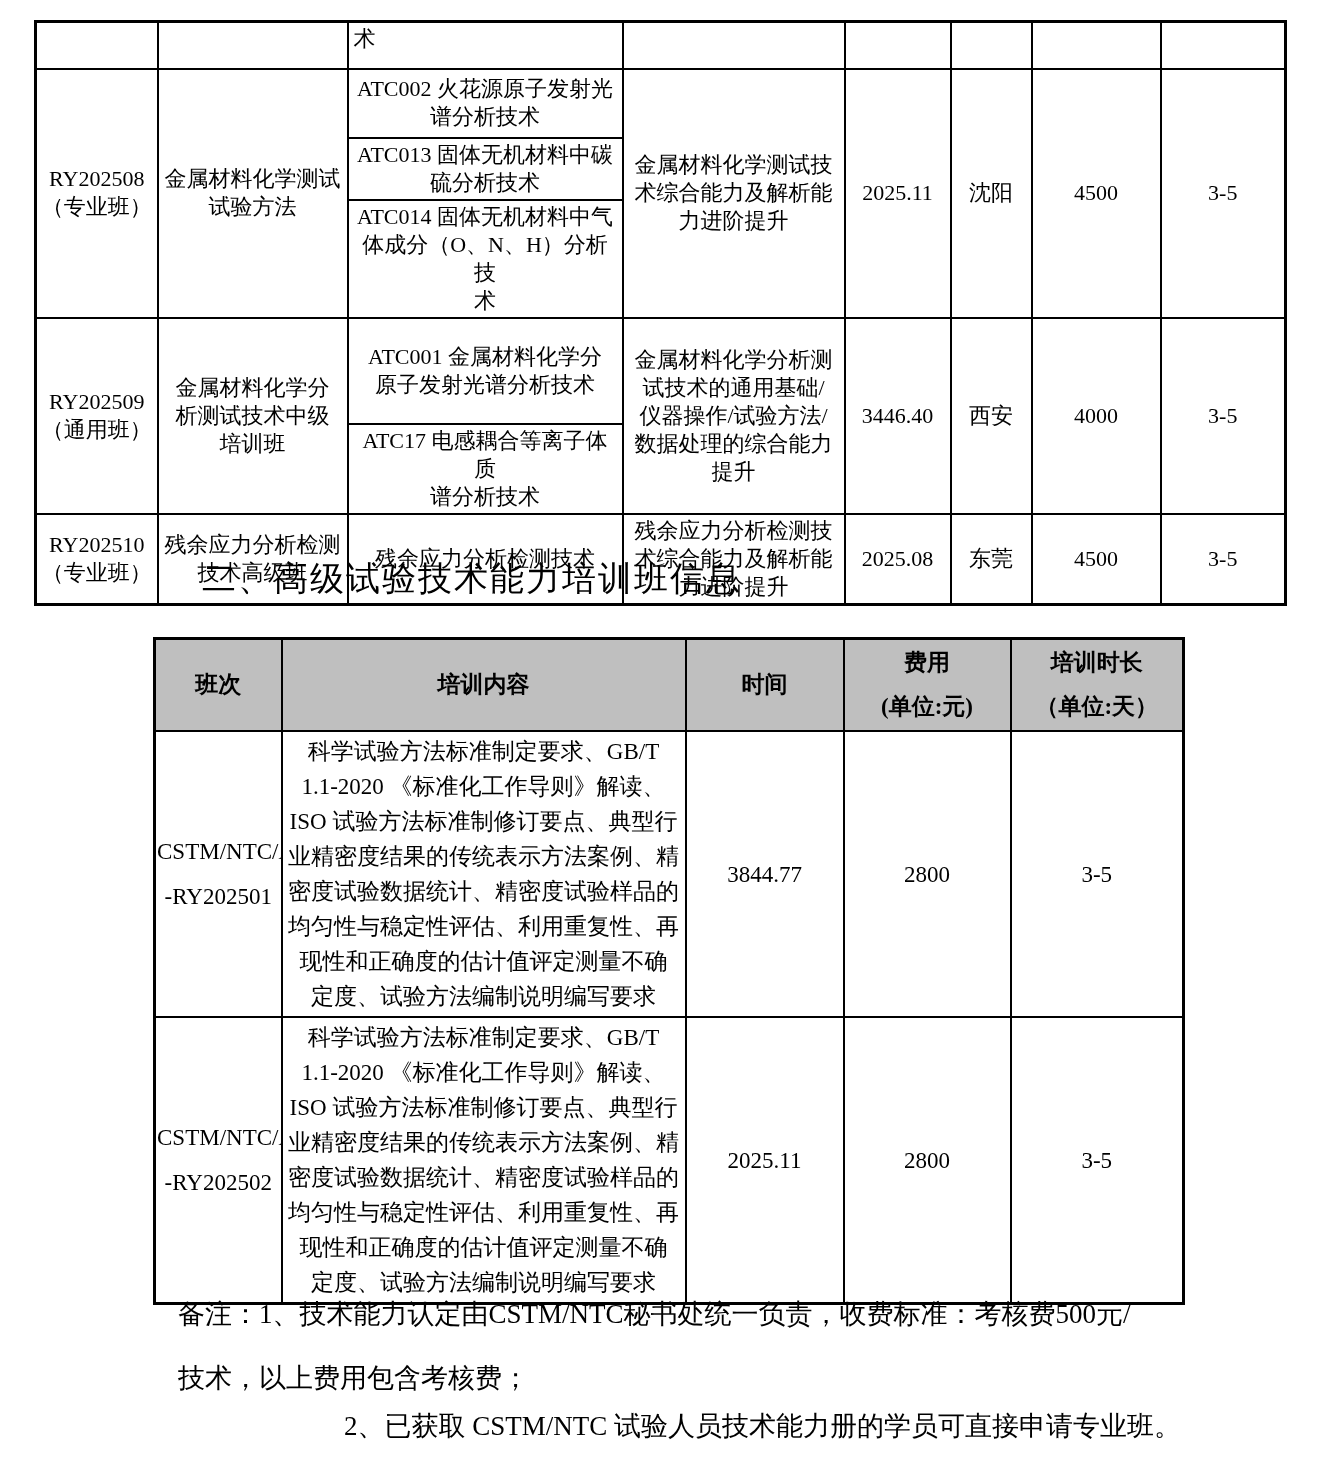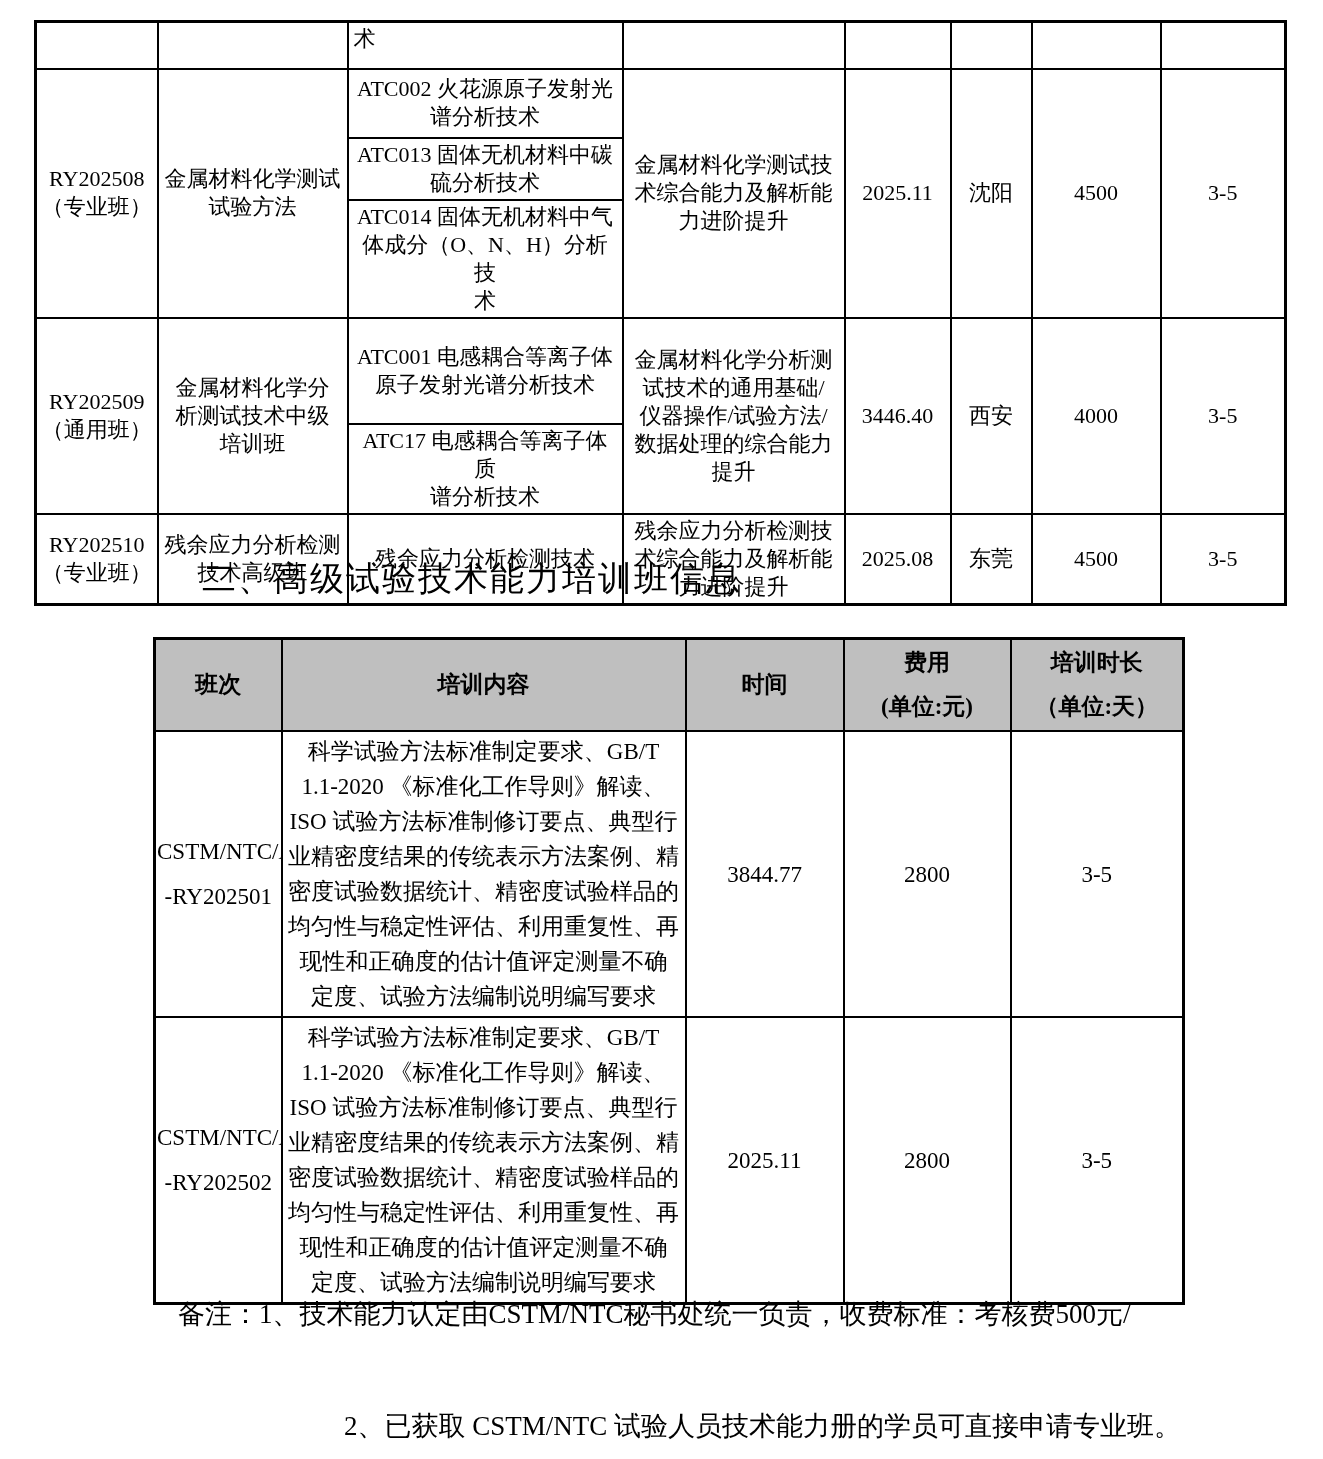--- a/index.html
+++ b/index.html
@@ -83,21 +83,21 @@
       <td class="l pre">ATC014 固体无机材料中气
 体成分（O、N、H）分析技
 术</td>
     </tr>
     <tr style="height:106px">
       <td rowspan="2" class="c pre">RY202509
 （通用班）</td>
       <td rowspan="2" class="c pre">金属材料化学分
 析测试技术中级
 培训班</td>
-      <td class="l pre">ATC001 电感耦合等离子体
+      <td class="l pre">ATC001 金属材料化学分
 原子发射光谱分析技术</td>
       <td rowspan="2" class="l pre">金属材料化学分析测
 试技术的通用基础/
 仪器操作/试验方法/
 数据处理的综合能力
 提升</td>
       <td rowspan="2" class="c">3446.40</td>
       <td rowspan="2" class="c">西安</td>
       <td rowspan="2" class="c">4000</td>
       <td rowspan="2" class="c">3-5</td>
@@ -170,15 +170,16 @@
 现性和正确度的估计值评定测量不确
 定度、试验方法编制说明编写要求</td>
       <td class="c">2025.11</td>
       <td class="c">2800</td>
       <td class="c">3-5</td>
     </tr>
   </tbody>
     </table>
 
   <div class="note note1">备注：1、技术能力认定由CSTM/NTC秘书处统一负责，收费标准：考核费500元/</div>
+  <div class="note note2">技术，以上费用包含考核费；</div>
   <div class="note note3">2、已获取 CSTM/NTC 试验人员技术能力册的学员可直接申请专业班。</div>
 
 </div>
 
 </body></html>

